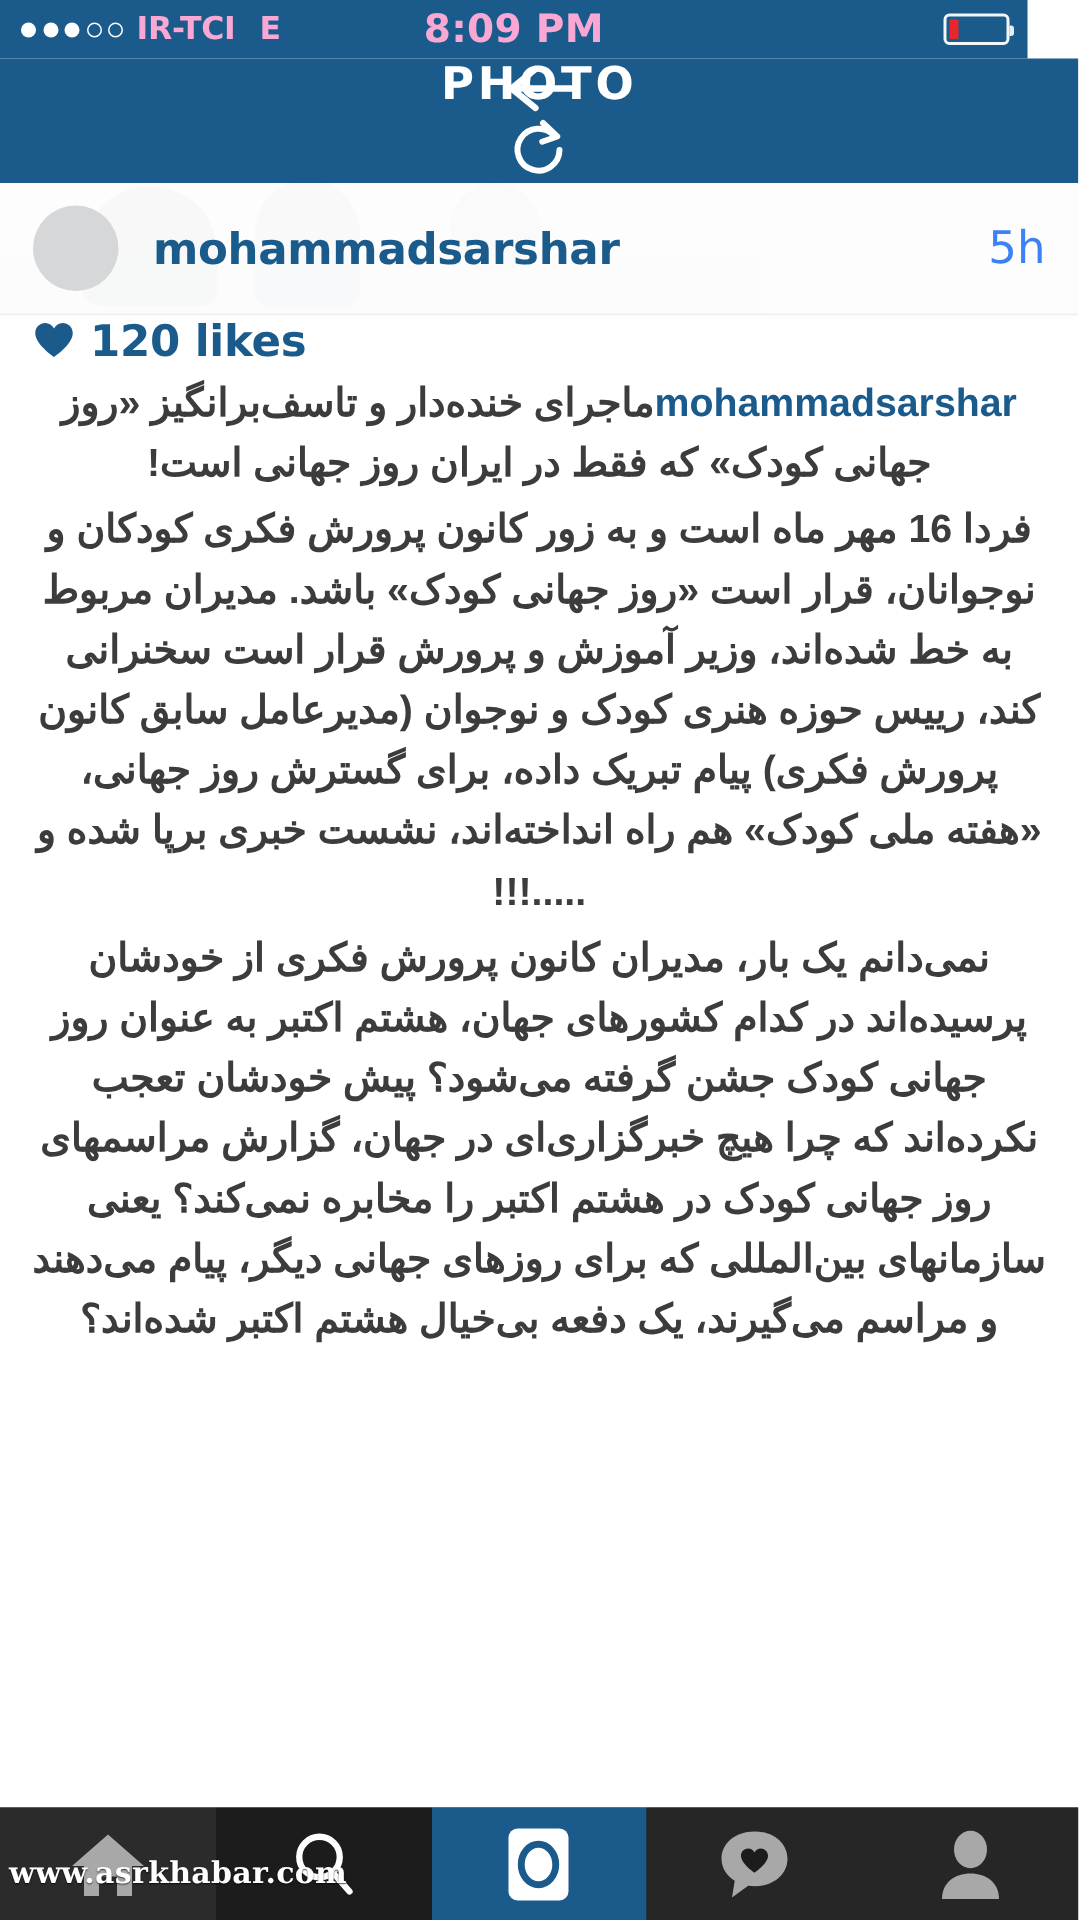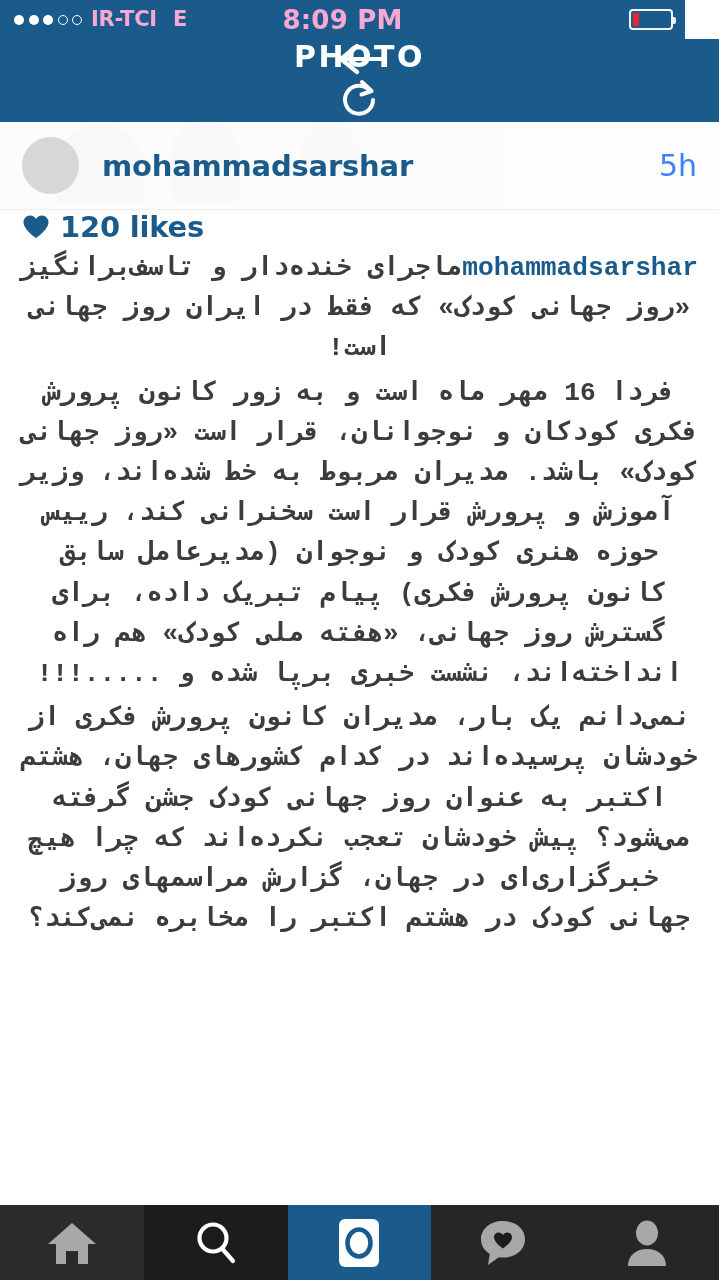--- a/index.html
+++ b/index.html
@@ -220,21 +220,21 @@
 
   
   .caption {
     padding: 4px 20px 0 20px;
     direction: rtl;
     text-align: center;
     color: #3c3c3c;
     font-size: 26.2px;
     line-height: 40.2px;
     font-weight: bold;
-    font-family: Liberation Mono, monospace;
+    font-family: Liberation Sans, sans-serif;
   }
   .caption p { margin: 0 0 4px 0; }
   .caption .handle {
     color: #1a5b8c;
     font-weight: bold;
     direction: ltr;
     unicode-bidi: embed;
   }
   .caption .p-first { text-align: center; }
   .caption .p-just { text-align: center; }
@@ -376,14 +376,15 @@
     </div>
 
     <div class="tab t4">
       <svg width="46" height="50" viewBox="0 0 46 50" aria-hidden="true">
         <ellipse cx="23" cy="15" rx="11" ry="12.5" fill="#a8a8a8"></ellipse>
         <path d="M4 48 C4 37 12.5 31 23 31 C33.5 31 42 37 42 48 Z" fill="#a8a8a8"></path>
       </svg>
     </div>
   </div>
 
+  <div class="watermark">www.asrkhabar.com</div>
 
 </div>
 
 </body></html>

